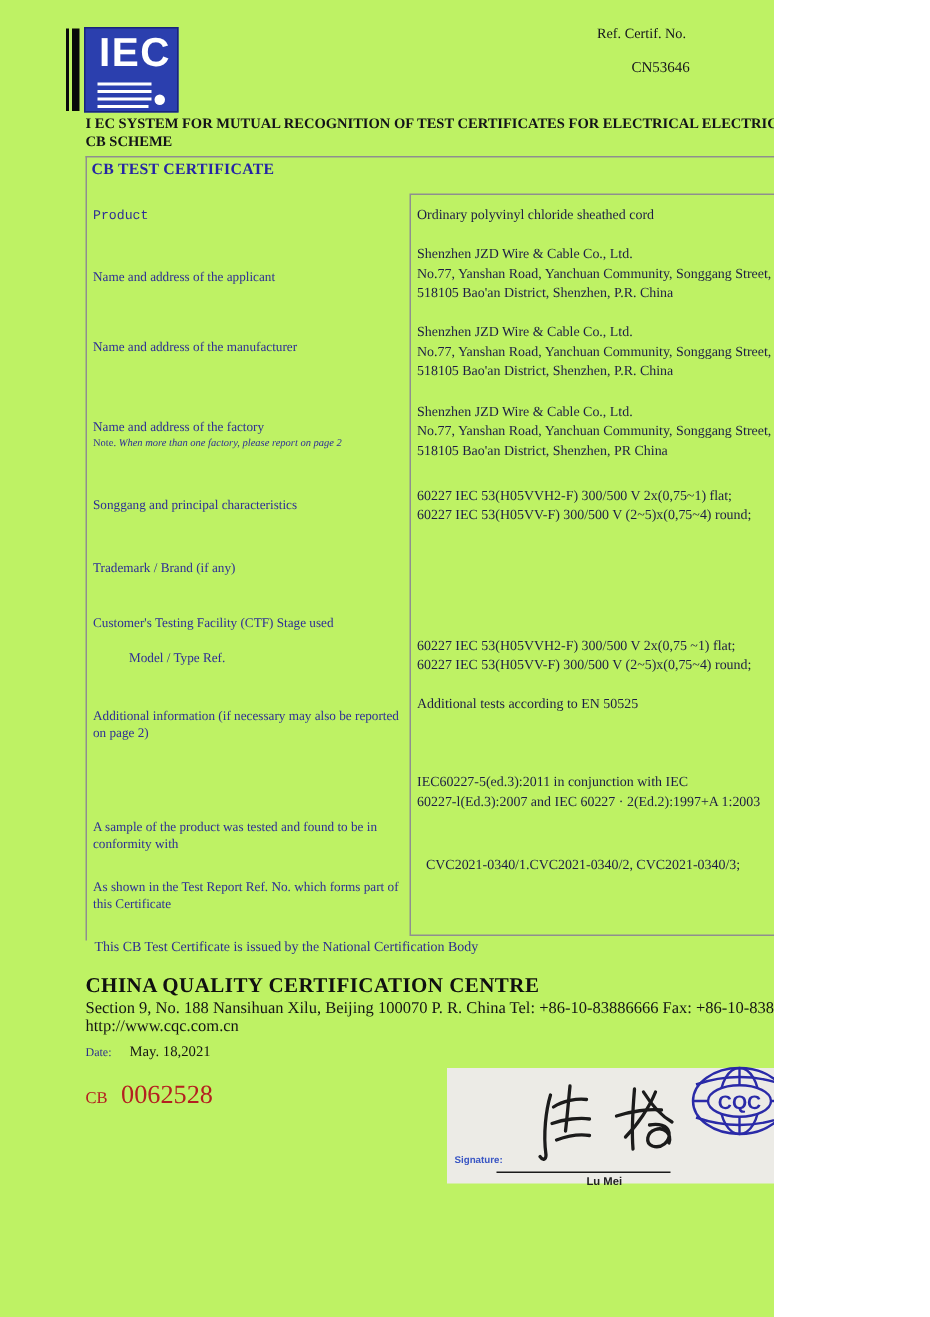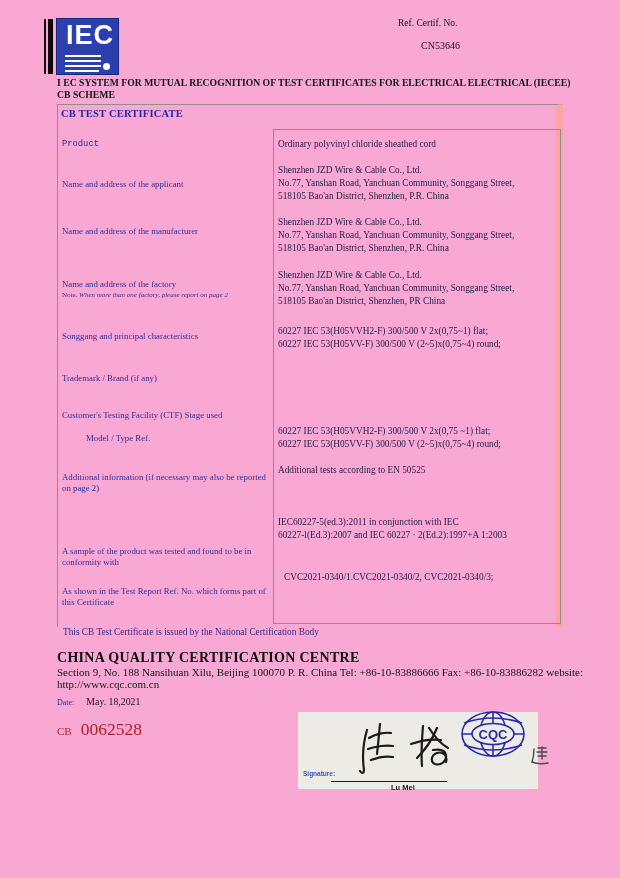--- a/index.html
+++ b/index.html
@@ -1,18 +1,18 @@
 <!DOCTYPE html>
 <html><head>
 <meta charset="utf-8">
 <style>
   * { margin:0; padding:0; box-sizing:border-box; }
   html,body { background:#ffffff; }
   .page {
-    position:relative; width:620px; height:878px; background:#f9a8d4;
+    position:relative; width:516px; height:878px; background:#bef264;
     font-family:"Liberation Serif", serif; color:#1d1d45; overflow:hidden;
   }
   .abs { position:absolute; }
 
   
   .logo-bar1 { left:44px; top:19px; width:2px;  height:55px; background:#0a0a0a; }
   .logo-bar2 { left:48px; top:19px; width:5px;  height:55px; background:#0a0a0a; }
   .logo-square {
     left:56px; top:18px; width:63px; height:57px;
     background:#2b3fae; border:1px solid #18257c;

